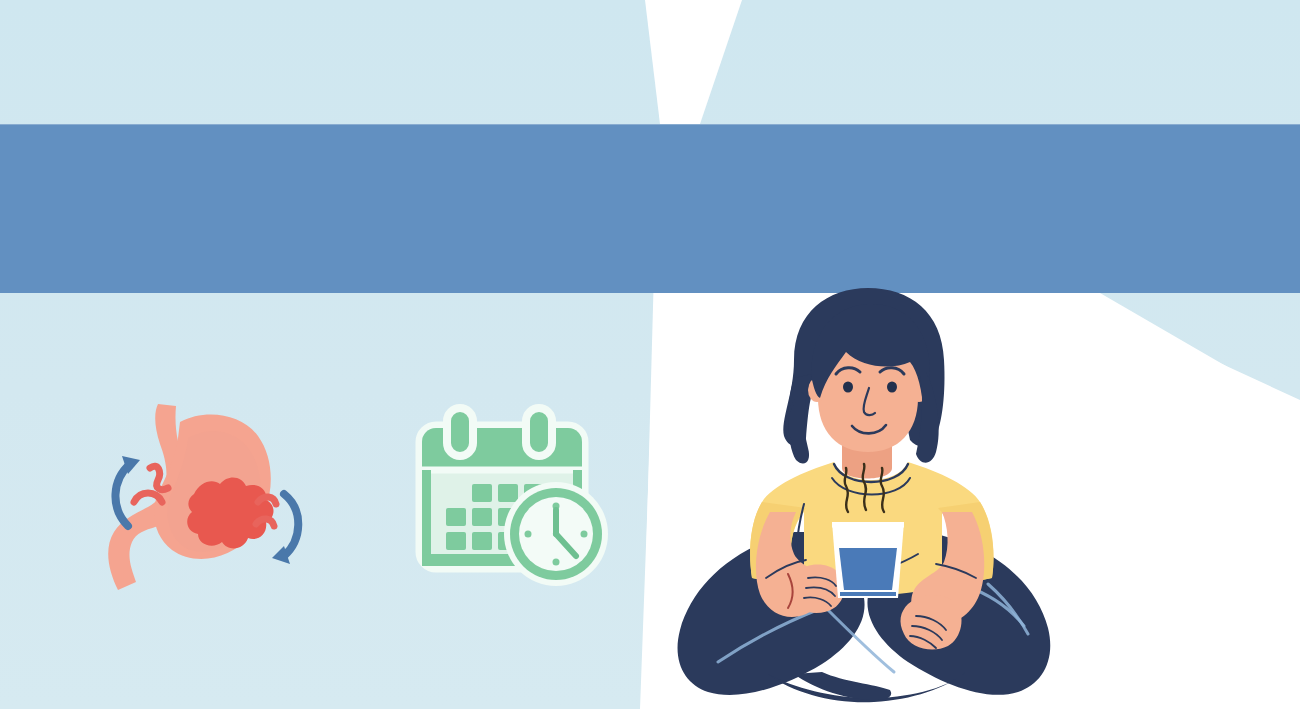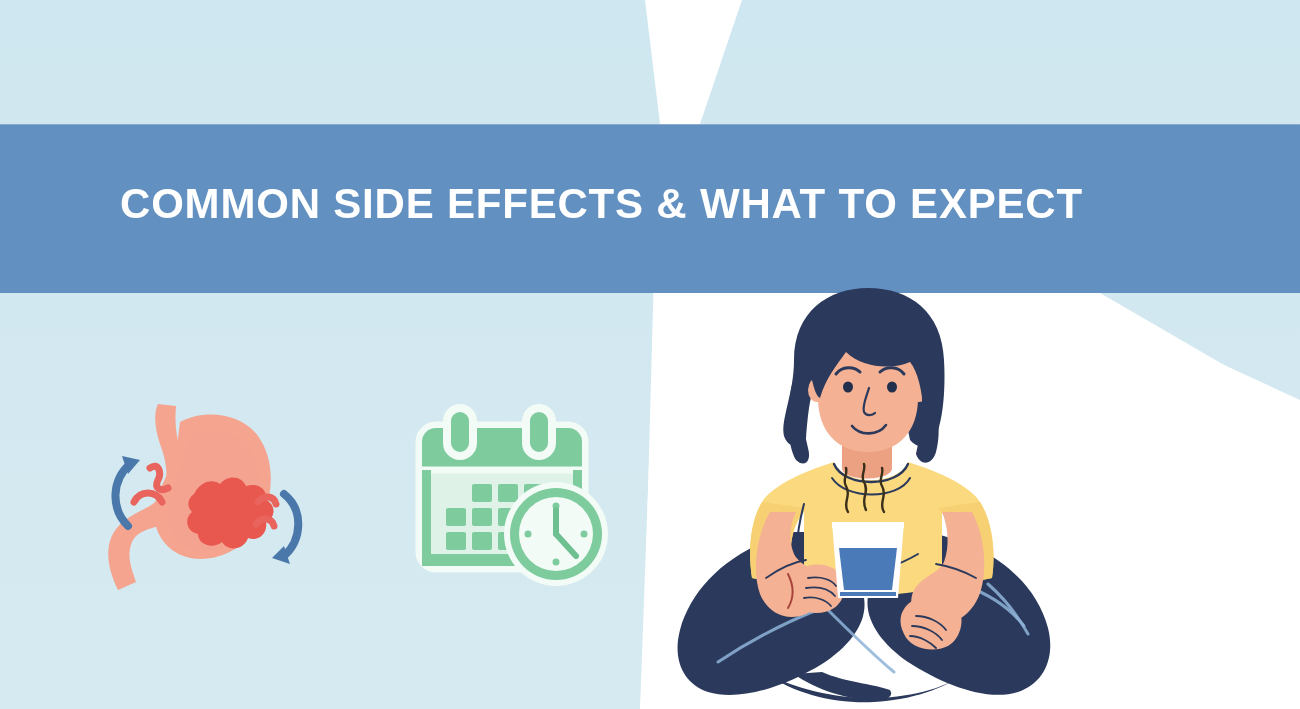--- a/index.html
+++ b/index.html
@@ -65,21 +65,20 @@
 
   <div class="bg-base"></div>
 
   <svg class="light-beam" width="1300" height="709" viewBox="0 0 1300 709">
     <polygon points="645,0 742,0 700,124 660,124" fill="#ffffff"></polygon>
     <polygon points="660,124 700,124 1300,400 1300,709 640,709 655,300" fill="#ffffff"></polygon>
     <polygon points="658,124 703,124 1100,293 1300,409 1300,709 642,709" fill="#ffffff"></polygon>
   </svg>
 
   <div class="banner"></div>
-  <div class="banner-title">COMMON SIDE EFFECTS &amp; WHAT TO EXPECT</div>
 
   <div class="icon-abs" id="stomach-icon">
     <svg width="240" height="200" viewBox="0 0 240 200">
 
       <path d="M88 8 C 86 30 90 48 96 62
                C 104 82 100 100 92 114
                C 82 132 52 126 44 144
                C 38 158 44 172 48 184
                L 30 192
                C 20 172 16 150 26 134

